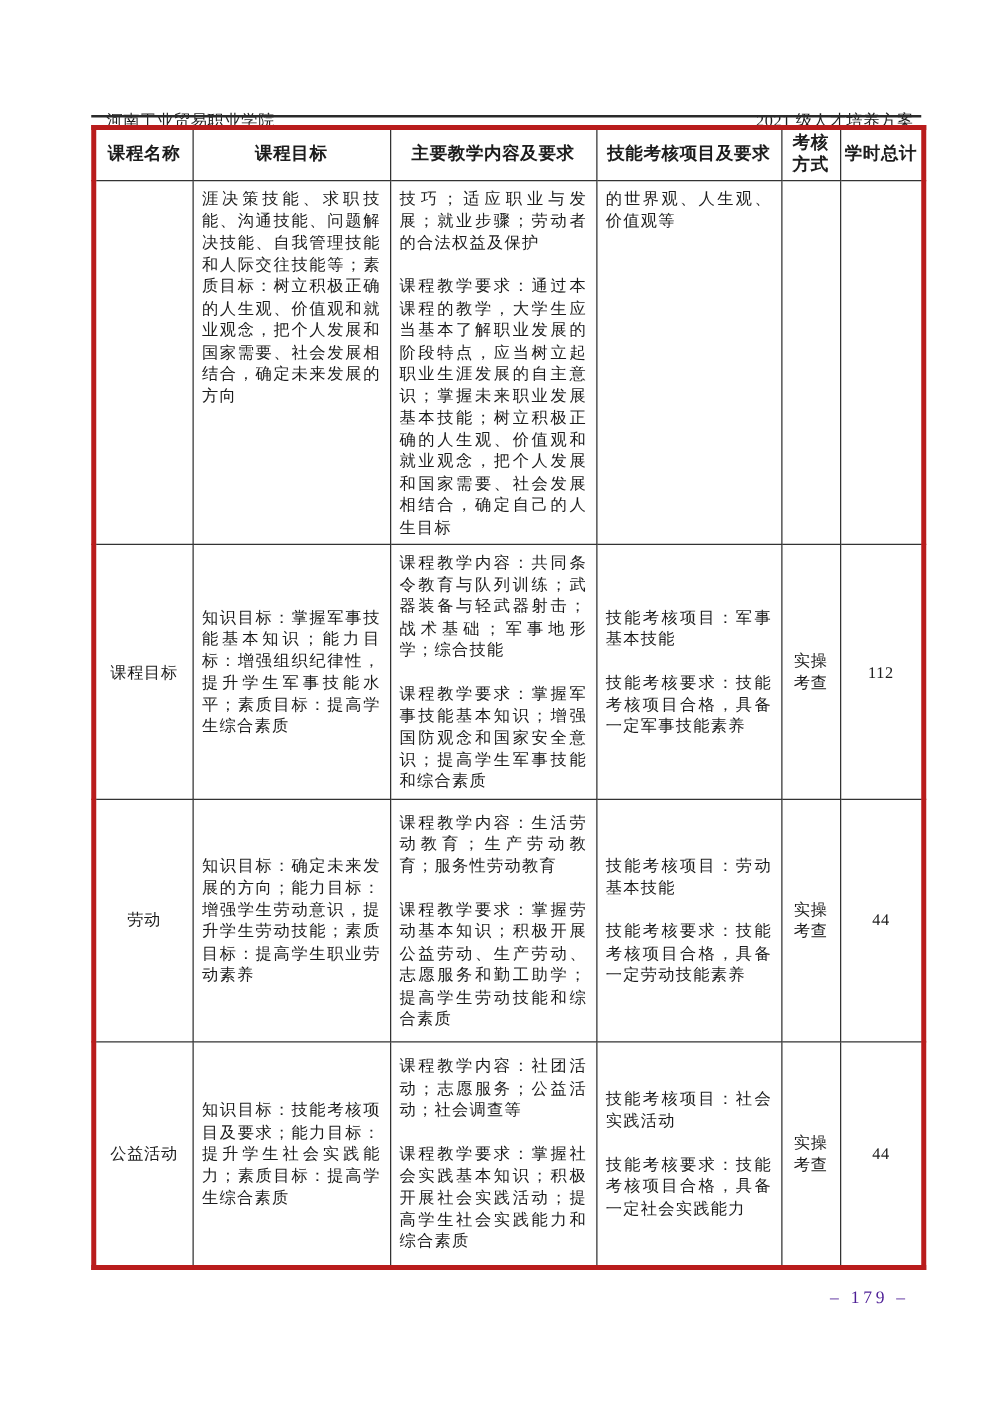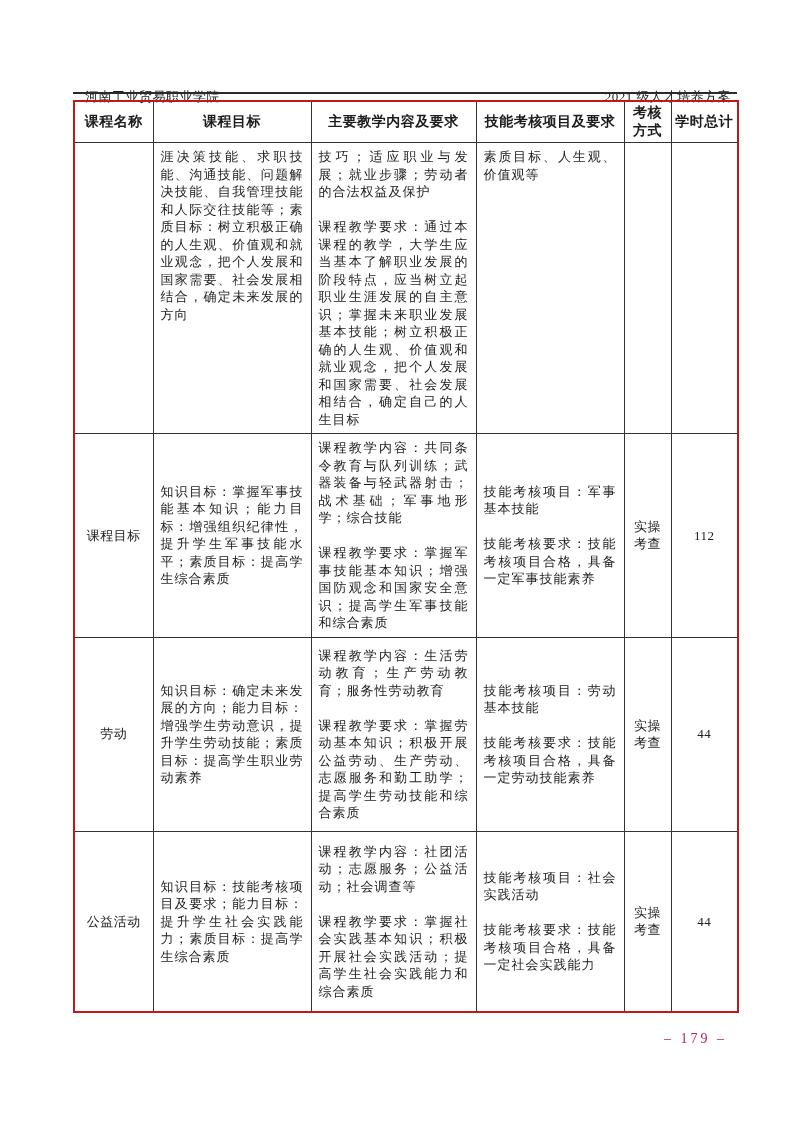--- a/index.html
+++ b/index.html
@@ -21,21 +21,21 @@
     position: absolute;
     left: 73px; top: 92px; width: 664px; height: 2px;
     background: #2a2a2a;
   }
   table.course-table {
     position: absolute;
     left: 73px; top: 100px; width: 664px;
     border-collapse: collapse;
     table-layout: fixed;
   }
-  table.course-table { border: 2px solid #b91c1c; }
+  table.course-table { border: 4px solid #b91c1c; }
   th, td { border: 1px solid #333; }
   th {
     font-size: 14px; font-weight: bold; text-align: center;
     height: 40px; vertical-align: middle; line-height: 18px;
     padding: 2px 3px; letter-spacing: 0.5px;
   }
   td {
     font-size: 13px; line-height: 17.5px;
     padding: 5px 7px;
     vertical-align: middle;
@@ -48,21 +48,21 @@
     text-align: center; letter-spacing: 0.5px; padding: 2px 3px;
   }
   tr.row-cont td { vertical-align: top; }
   tr.r1 { height: 288px; }
   tr.r2 { height: 200px; }
   tr.r3 { height: 194px; }
   tr.r4 { height: 181px; }
   .page-number {
     position: absolute;
     top: 1031px; right: 66px;
-    font-size: 14px; letter-spacing: 3px; color: #be185d;
+    font-size: 14px; letter-spacing: 3px; color: #4c1d95;
   }
 </style>
 </head>
 <body>
 
 <div class="doc-header">
   <span>河南工业贸易职业学院</span>
   <span>2021 级人才培养方案</span>
 </div>
 <div class="header-rule"></div>
@@ -90,21 +90,21 @@
     <tr class="r1 row-cont">
       <td class="cell-name"></td>
       <td class="cell-obj">
         <p>涯决策技能、求职技能、沟通技能、问题解决技能、自我管理技能和人际交往技能等；素质目标：树立积极正确的人生观、价值观和就业观念，把个人发展和国家需要、社会发展相结合，确定未来发展的方向</p>
       </td>
       <td class="cell-content">
         <p>技巧；适应职业与发展；就业步骤；劳动者的合法权益及保护</p>
         <p>课程教学要求：通过本课程的教学，大学生应当基本了解职业发展的阶段特点，应当树立起职业生涯发展的自主意识；掌握未来职业发展基本技能；树立积极正确的人生观、价值观和就业观念，把个人发展和国家需要、社会发展相结合，确定自己的人生目标</p>
       </td>
       <td class="cell-assess">
-        <p>素质目标、人生观、价值观等</p>
+        <p>的世界观、人生观、价值观等</p>
       </td>
       <td class="cell-method"></td>
       <td class="cell-hours"></td>
     </tr>
     <tr class="r2">
       <td class="cell-name">课程目标</td>
       <td class="cell-obj">
         <p>知识目标：掌握军事技能基本知识；能力目标：增强组织纪律性，提升学生军事技能水平；素质目标：提高学生综合素质</p>
       </td>
       <td class="cell-content">

